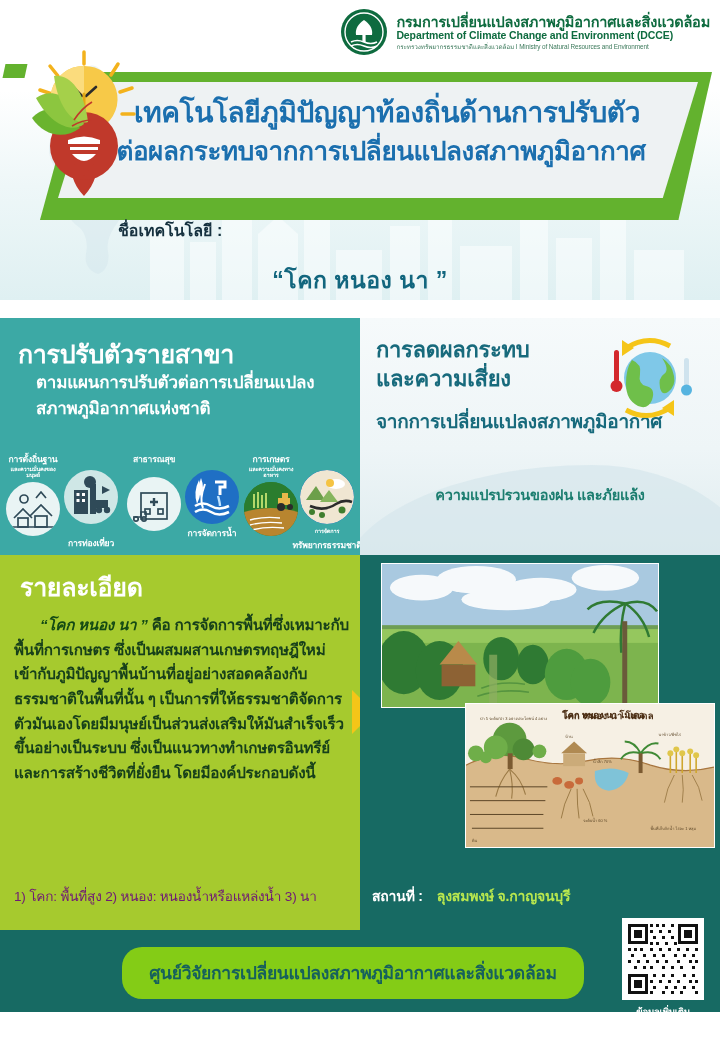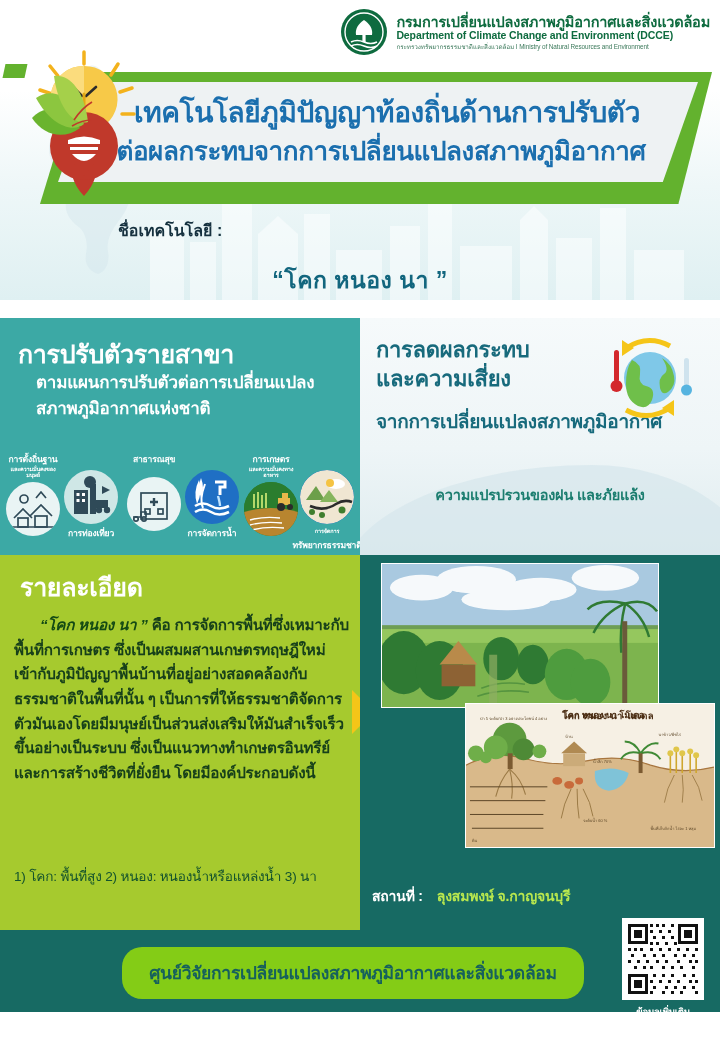--- a/index.html
+++ b/index.html
@@ -63,21 +63,21 @@
   .dcce-en {
     font-size: 10.5px; font-weight: bold; color: #0e6b3f;
     letter-spacing: -0.1px; white-space: nowrap;
   }
   .dcce-sub {
     font-size: 6.4px; color: #3d7a5c; letter-spacing: -0.1px;
     white-space: nowrap; margin-top: 1px;
   }
 
   
-  .ribbon-wrap { position: absolute; left: 40px; top: 72px; width: 672px; height: 132px; }
+  .ribbon-wrap { position: absolute; left: 40px; top: 72px; width: 672px; height: 148px; }
   .ribbon-green {
     position: absolute; inset: 0;
     background: #63b22e;
     clip-path: polygon(6% 0, 100% 0, 95% 100%, 0 100%);
     box-shadow: 0 3px 6px rgba(0,0,0,.18);
   }
   .ribbon-inner {
     position: absolute; left: 18px; top: 10px; right: 14px; bottom: 22px;
     background: #eef2f3;
     clip-path: polygon(5.6% 0, 100% 0, 94.5% 100%, 0 100%);
@@ -191,22 +191,22 @@
   .details-body {
     position: absolute; left: 14px; top: 58px; width: 336px;
     font-size: 15.2px; color: #17401a; font-weight: bold;
     line-height: 1.62; letter-spacing: -0.25px;
     text-indent: 26px;
   }
   .details-body .quote {
     font-style: italic; color: #134a14; font-weight: bold;
   }
   .details-tail {
-    position: absolute; left: 14px; top: 312px; width: 340px;
-    font-size: 13.6px; color: #14532d; line-height: 1.5;
+    position: absolute; left: 14px; top: 332px; width: 340px;
+    font-size: 13.6px; color: #701a75; line-height: 1.5;
     letter-spacing: -0.2px;
   }
 
   
   .arrow-y {
     position: absolute; left: 352px; top: 690px;
     width: 0; height: 0;
     border-top: 22px solid transparent;
     border-bottom: 22px solid transparent;
     border-left: 22px solid #f5c518;
@@ -412,21 +412,21 @@
           <path d="M38 16 l8 4 -8 4 z"></path>
         </g>
         <g fill="#ffffff">
           <rect x="12.5" y="23" width="3" height="3"></rect>
               <rect x="18" y="23" width="3" height="3"></rect>
           <rect x="12.5" y="29" width="3" height="3"></rect>
               <rect x="18" y="29" width="3" height="3"></rect>
         </g>
           </svg>
       </div>
-      <div class="cap cap-main" style="margin-top:5px;">การท่องเที่ยว</div>
+      <div class="cap cap-main" style="margin-top:15px;">การท่องเที่ยว</div>
     </div>
 
     <div class="sector" style="left:125px; top:0;">
       <div class="cap">
         <span class="cap-main">สาธารณสุข</span>
       </div>
       <div class="bubble" style="margin-top:11px; background:#e9f4f4;">
         <svg viewBox="0 0 54 54">
             <g fill="none" stroke="#2f4a58" stroke-width="1.7">
           <rect x="14" y="16" width="26" height="26"></rect>

